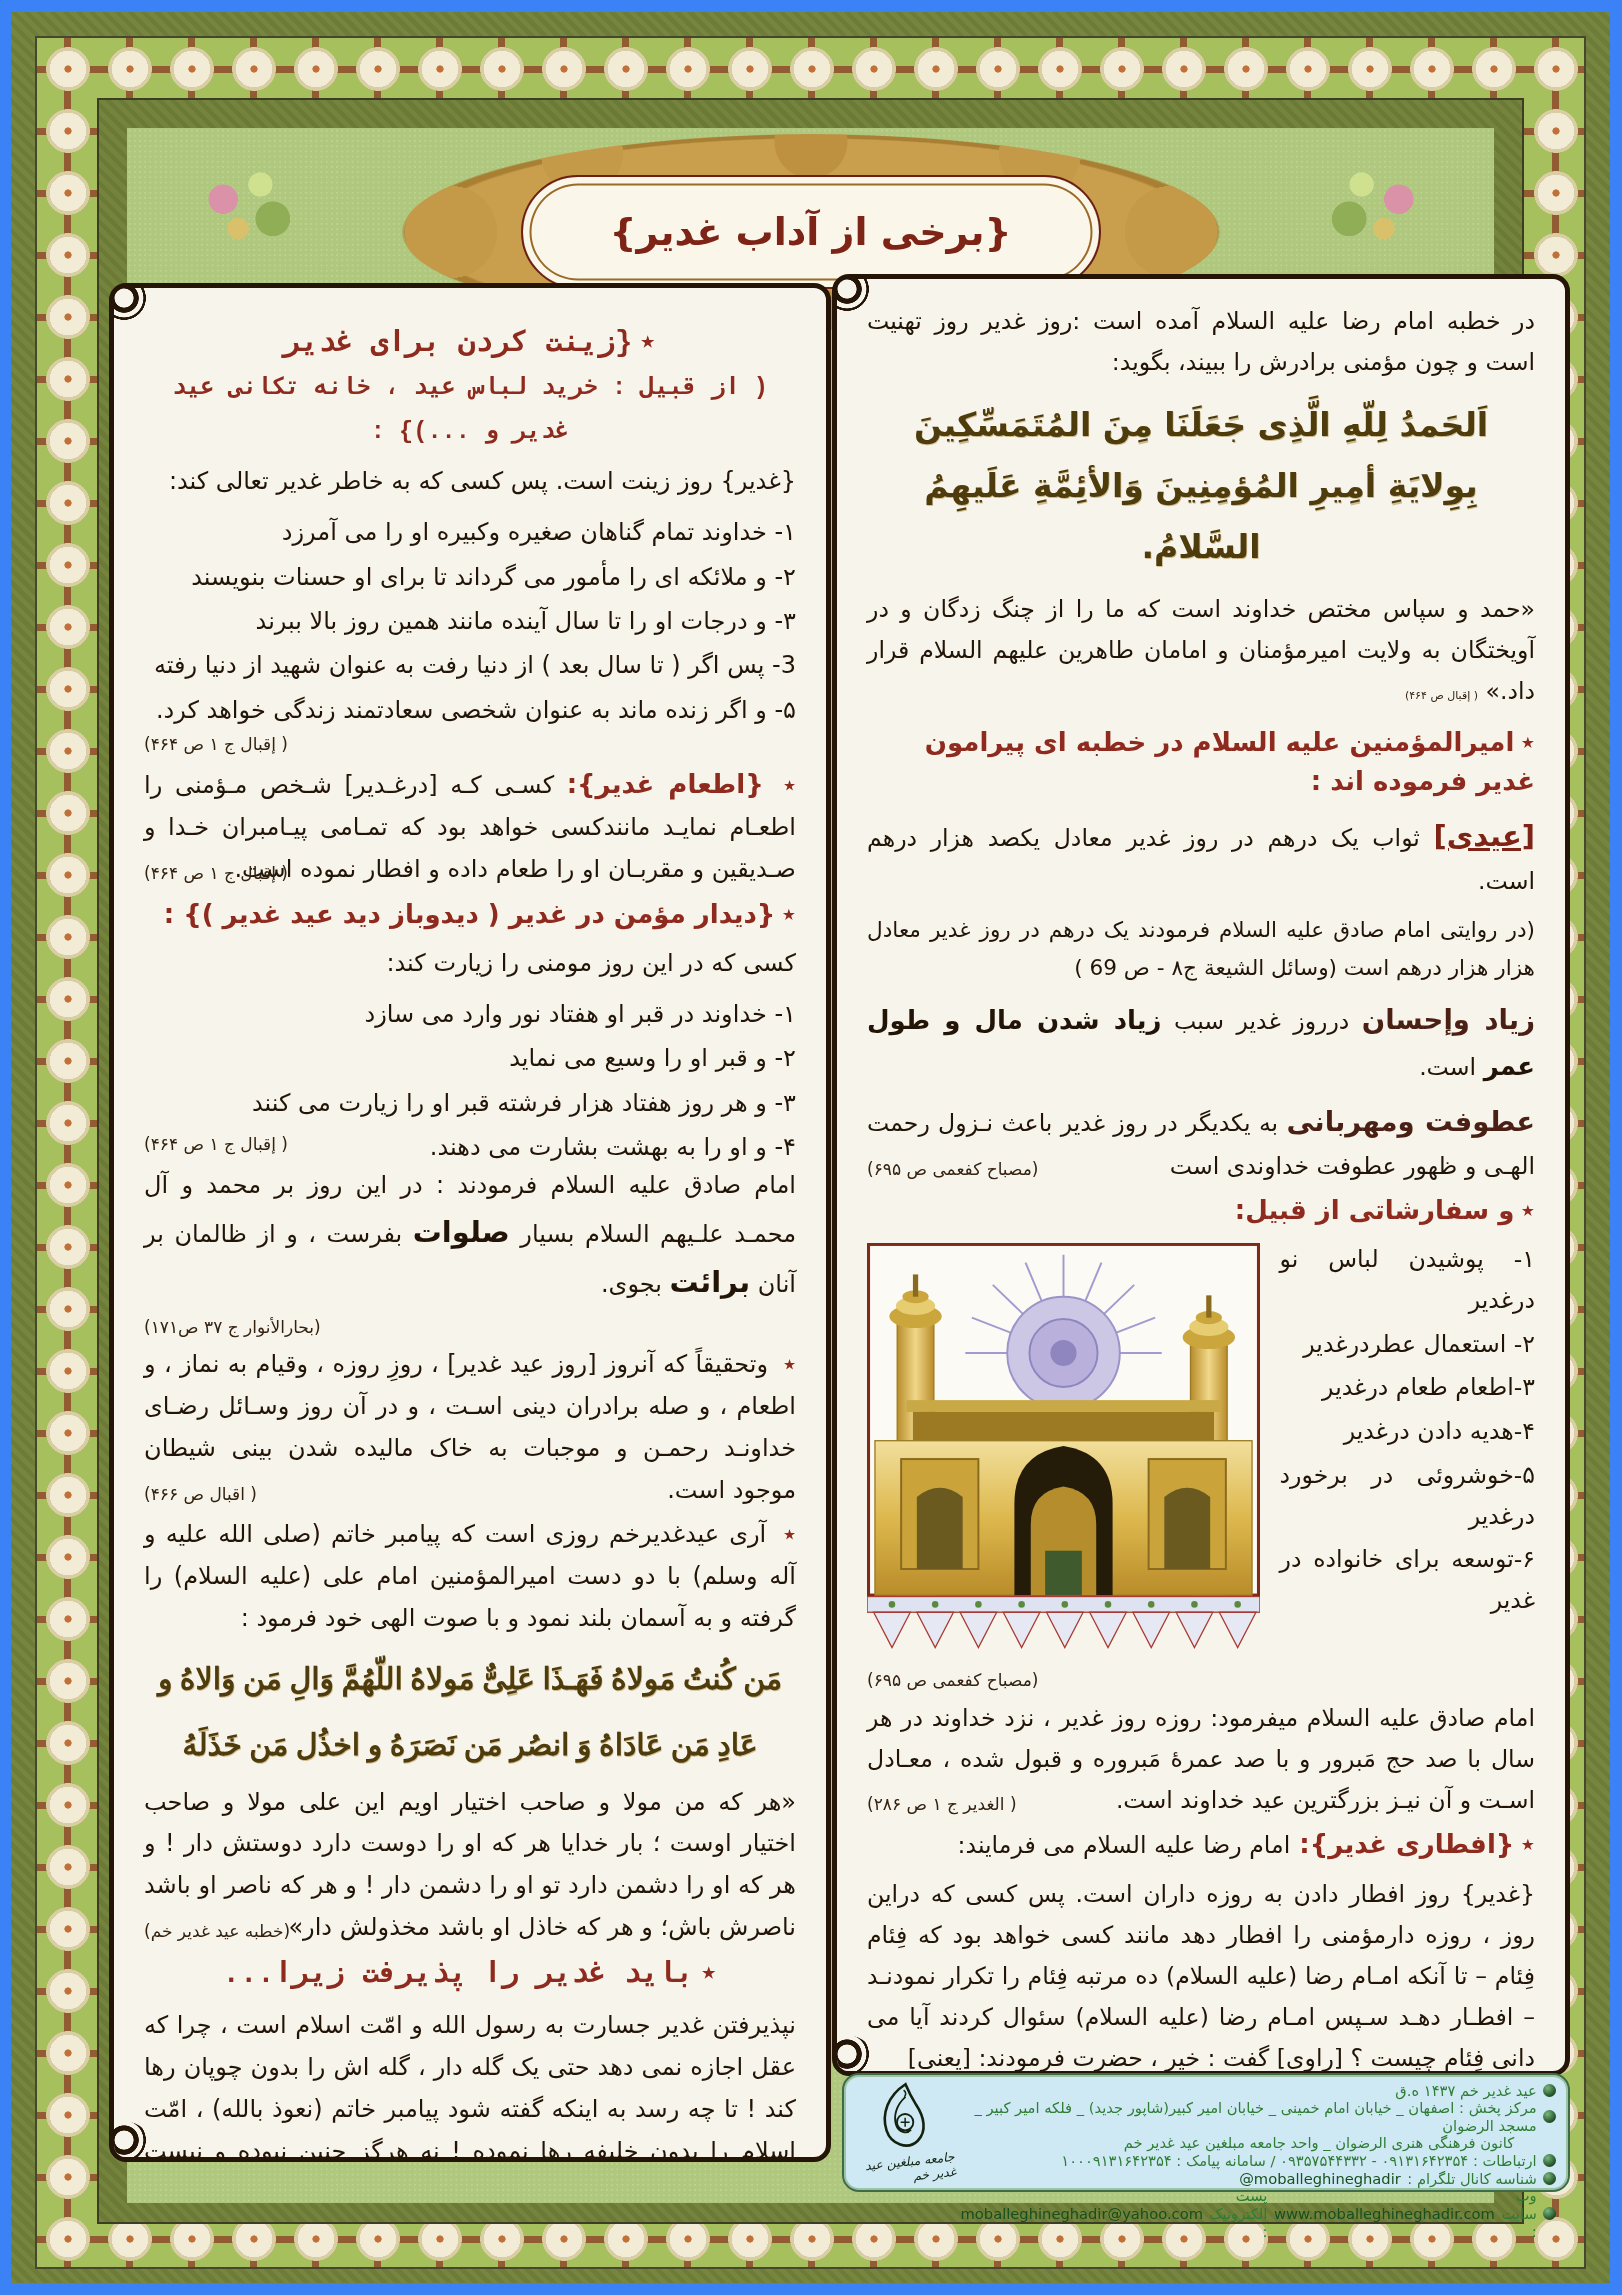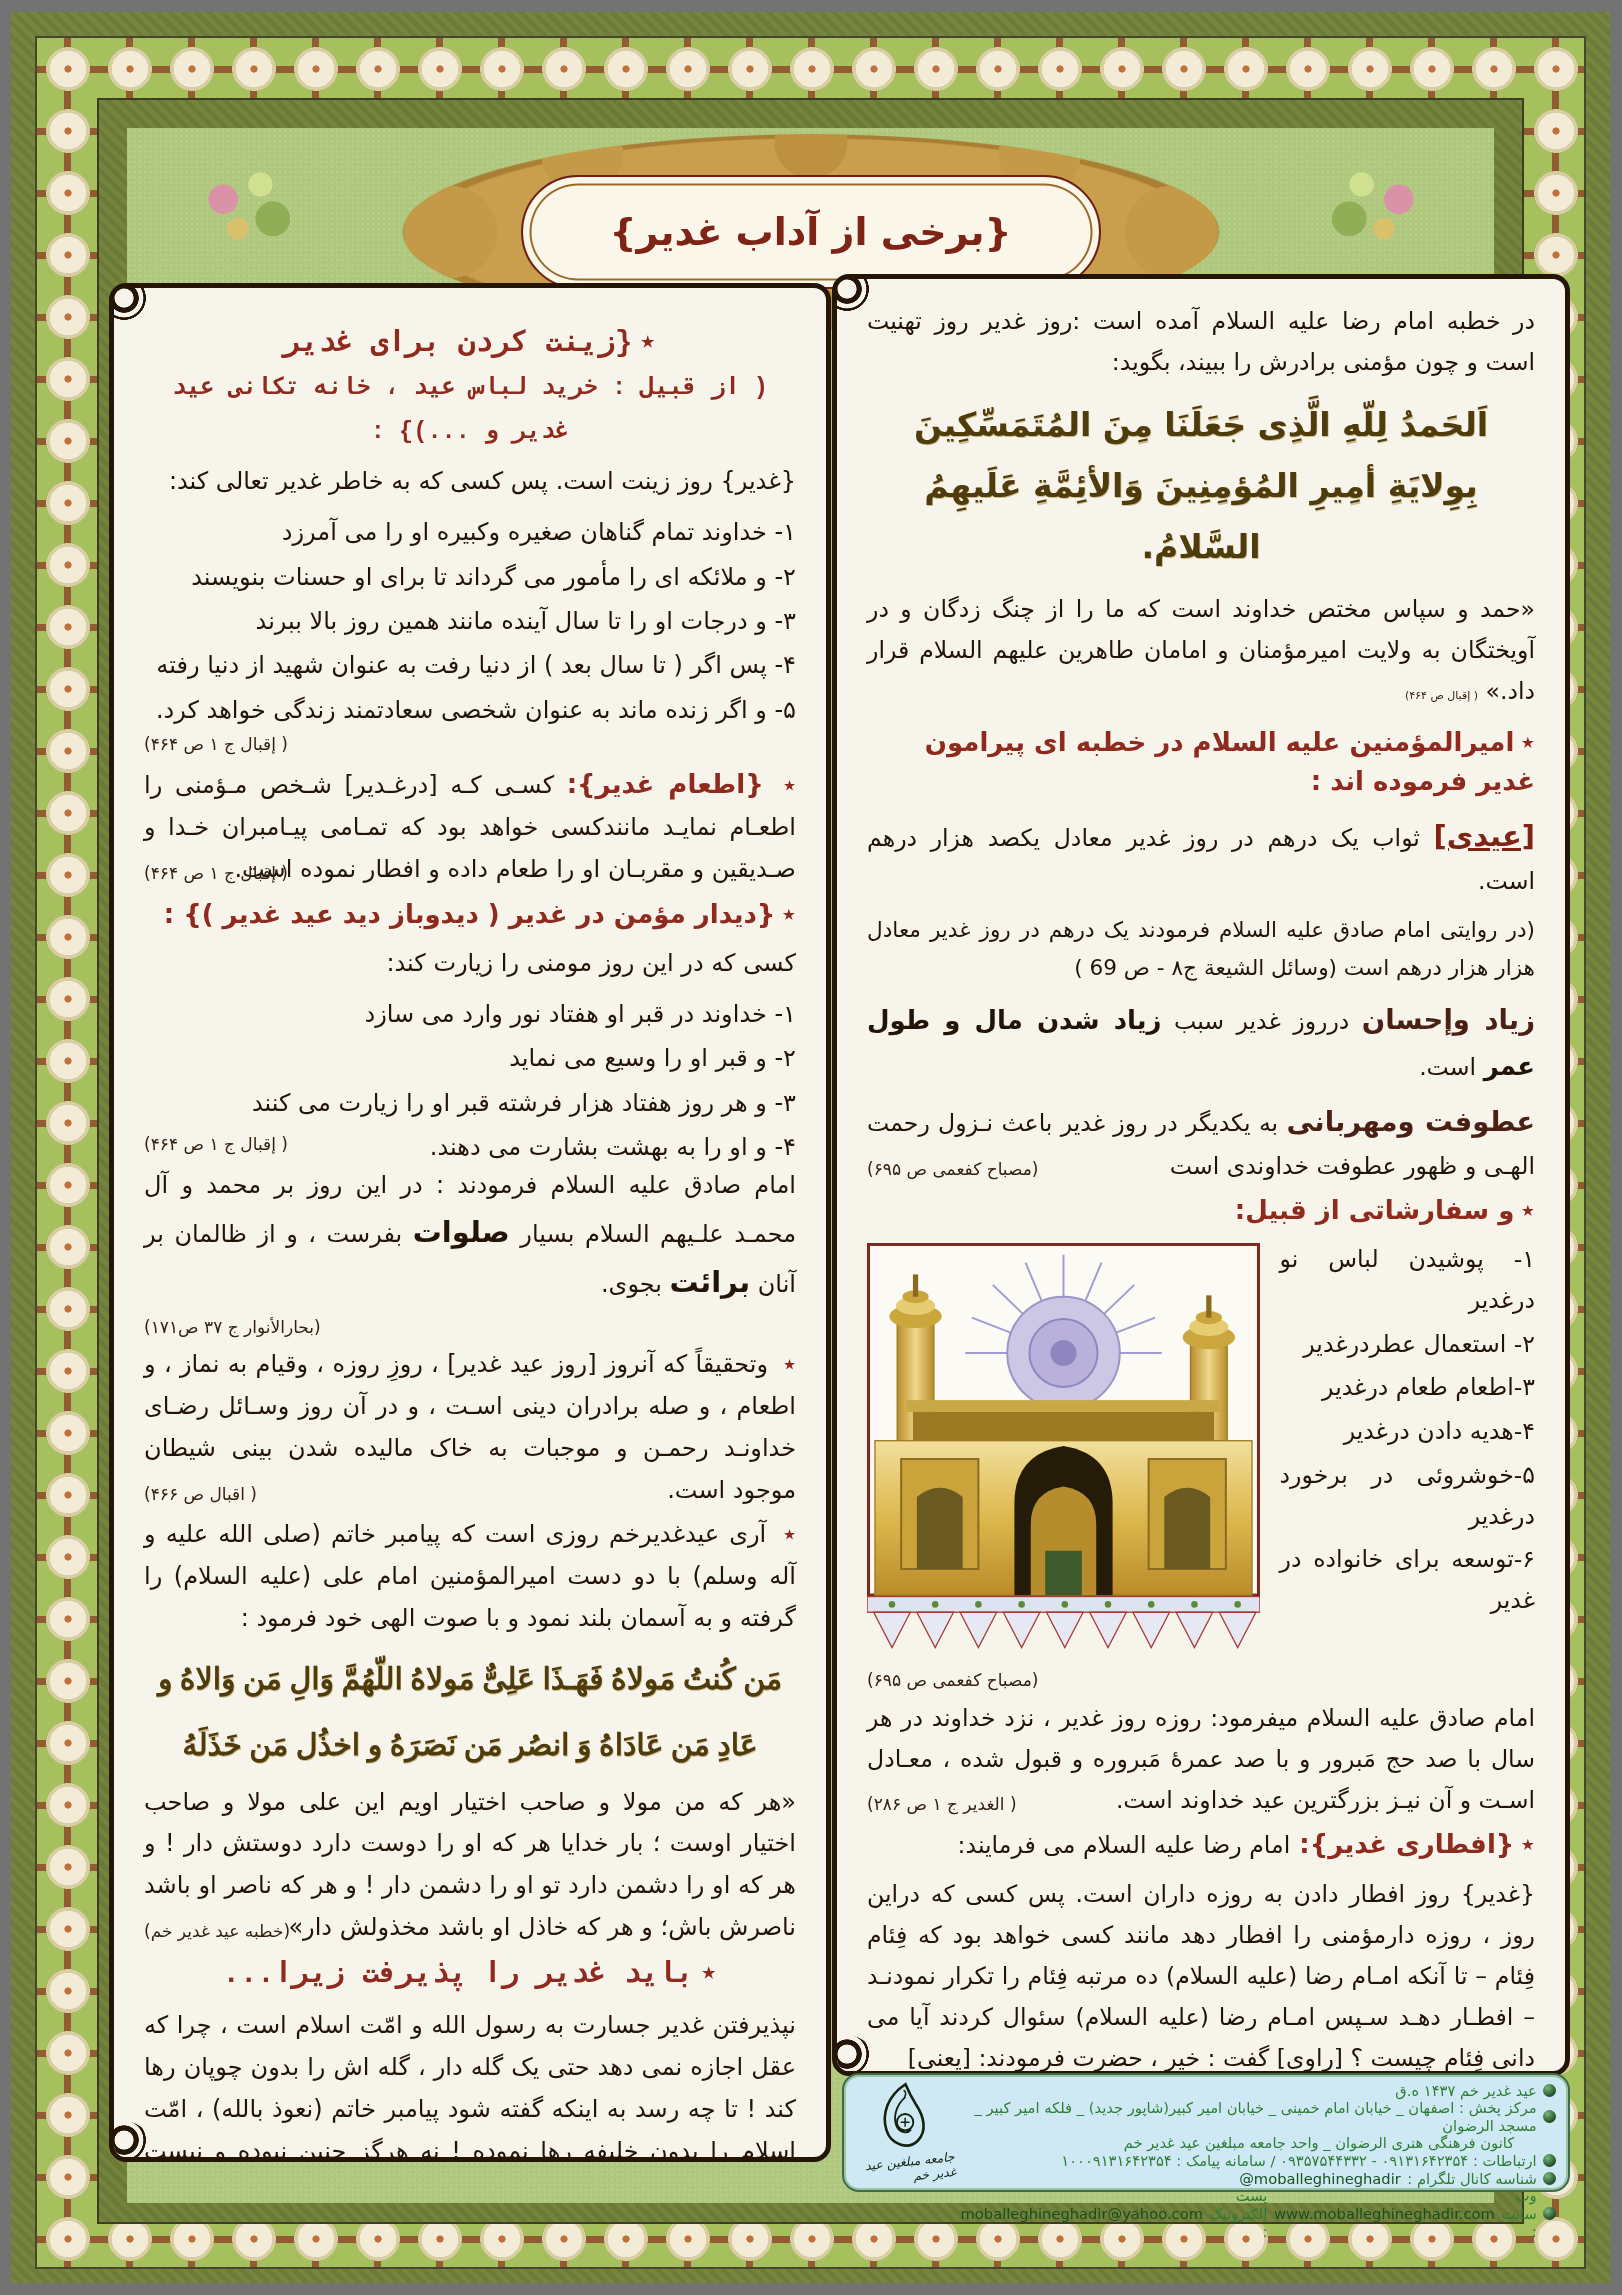--- a/index.html
+++ b/index.html
@@ -1,17 +1,17 @@
 <!DOCTYPE html>
 <html lang="fa" dir="rtl" style="font-size:10.5px"><head>
 <meta charset="utf-8">
 <style>
   html,body{margin:0;padding:0;background:#ffffff;}
   body{font-family:"DejaVu Sans",sans-serif;}
-  .page{position:relative;width:1623px;height:2295px;background:#737373;overflow:hidden;direction:rtl;}
+  .page{position:relative;width:1623px;height:2295px;background:#3b82f6;overflow:hidden;direction:rtl;}
 
   
   .frame-olive{position:absolute;inset:11.8px;background:repeating-linear-gradient(45deg,#77863e 0 4.6px,#6d7c38 4.6px 9.2px);}
   .frame-medallions{position:absolute;inset:36px 36px 26px 36px;border:2.6px solid #46472c;
     background-color:#a6c05e;
     background-image:
       radial-gradient(circle,#c2703a 0 3.3px,rgba(0,0,0,0) 3.9px),
       radial-gradient(circle,#f2ecd6 0 18.3px,#d9cda4 18.3px 21.6px,rgba(0,0,0,0) 22px),
       repeating-linear-gradient(0deg,rgba(0,0,0,0) 0 27.5px,rgba(139,58,35,.75) 27.5px 34px,rgba(0,0,0,0) 34px 62px),
       repeating-linear-gradient(90deg,rgba(0,0,0,0) 0 27.5px,rgba(139,58,35,.75) 27.5px 34px,rgba(0,0,0,0) 34px 62px);
@@ -120,21 +120,21 @@
 
       <div class="heading center" style="font-size:29px;">
         <span class="star">٭</span><span>{زینت کردن برای غدیر</span><br>
         <span style="font-size:23.6px;">( از قبیل : خرید لباس عید ، خانه تکانی عید غدیر و ...)} :</span>
       </div>
 
       <p>{غدیر} روز زینت است. پس کسی که به خاطر غدیر تعالی کند:</p>
       <div class="li">۱- خداوند تمام گناهان صغیره وکبیره او را می آمرزد</div>
       <div class="li">۲- و ملائکه ای را مأمور می گرداند تا برای او حسنات بنویسند</div>
       <div class="li">۳- و درجات او را تا سال آینده مانند همین روز بالا ببرند</div>
-      <div class="li">۴- پس اگر ( تا سال بعد ) از دنیا رفت به عنوان شهید از دنیا رفته</div>
+      <div class="li">3- پس اگر ( تا سال بعد ) از دنیا رفت به عنوان شهید از دنیا رفته</div>
       <div class="li">۵- و اگر زنده ماند به عنوان شخصی سعادتمند زندگی خواهد کرد.</div>
       <span class="cite cite-line">( إقبال ج ۱ ص ۴۶۴)</span>
 
       <p>
         <span class="star">٭</span>
         <span class="maroon" style="font-size:26px;">{اطعام غدیر}:</span>
         <span>کسـی کـه [درغـدیر] شـخص مـؤمنی را اطعـام نمایـد مانندکسی خواهد بود که تمـامی پیـامبران خـدا و صـدیقین و مقربـان او را طعام داده و افطار نموده است.</span>
       </p>
       <span class="cite cite-share">( إقبال ج ۱ ص ۴۶۴)</span>
 

